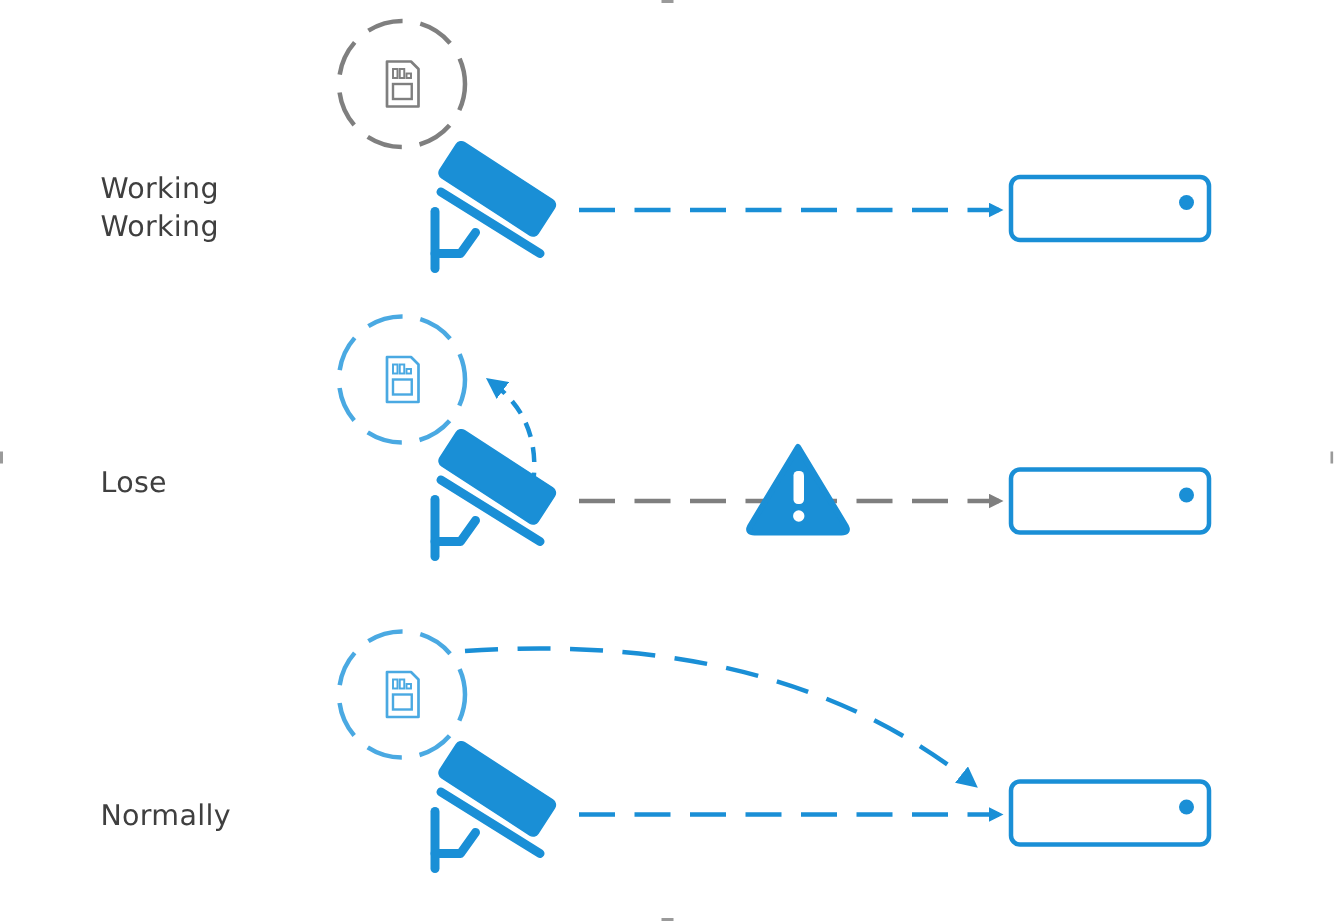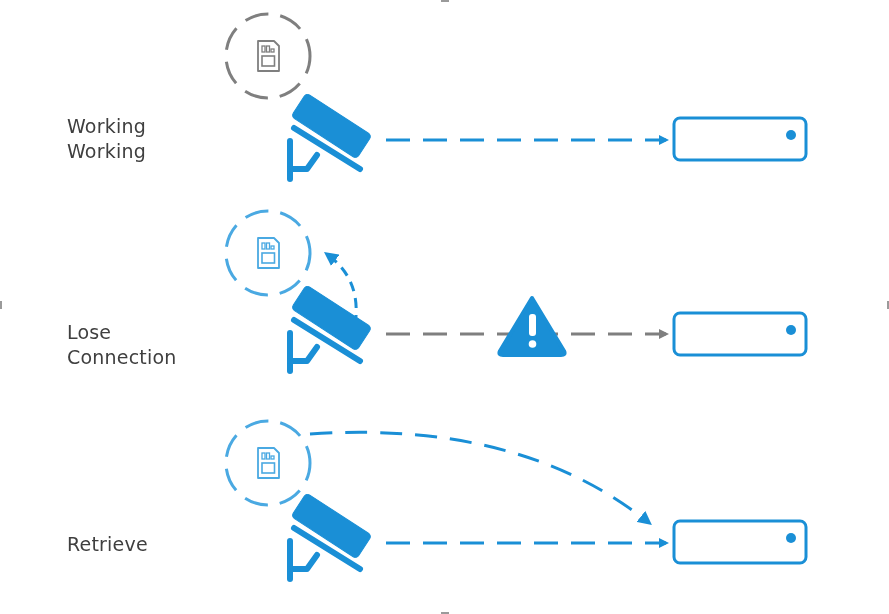--- a/index.html
+++ b/index.html
@@ -17,26 +17,25 @@
 </style>
 </head>
 <body>
 
 <div class="stage">
 
   <div class="label" style="left:67px; top:114px;">
     <div>Working</div>
     <div>Working</div>
   </div>
-  <div class="label" style="left:67px; top:320px;">
+  <div class="label" style="left:67px; top:310px;text-align:center;">
     <div>Lose</div>
-    <div>Connection</div>
   </div>
   <div class="label" style="left:67px; top:532px;">
-    <div>Retrieve</div>
+    <div>Normally</div>
   </div>
 
   <svg width="889" height="614" viewBox="0 0 889 614">
     <defs>
 
       <g id="sdcard">
         <path d="M-10,-15 L6,-15 L11,-10 L11,15 L-10,15 Z" fill="none" stroke-width="1.8" stroke-linejoin="round"></path>
         <rect x="-6" y="-10" width="3" height="6" fill="none" stroke-width="1.3"></rect>
         <rect x="-1.5" y="-10" width="3" height="6" fill="none" stroke-width="1.3"></rect>
         <rect x="3" y="-7" width="3" height="3" fill="none" stroke-width="1.3"></rect>

